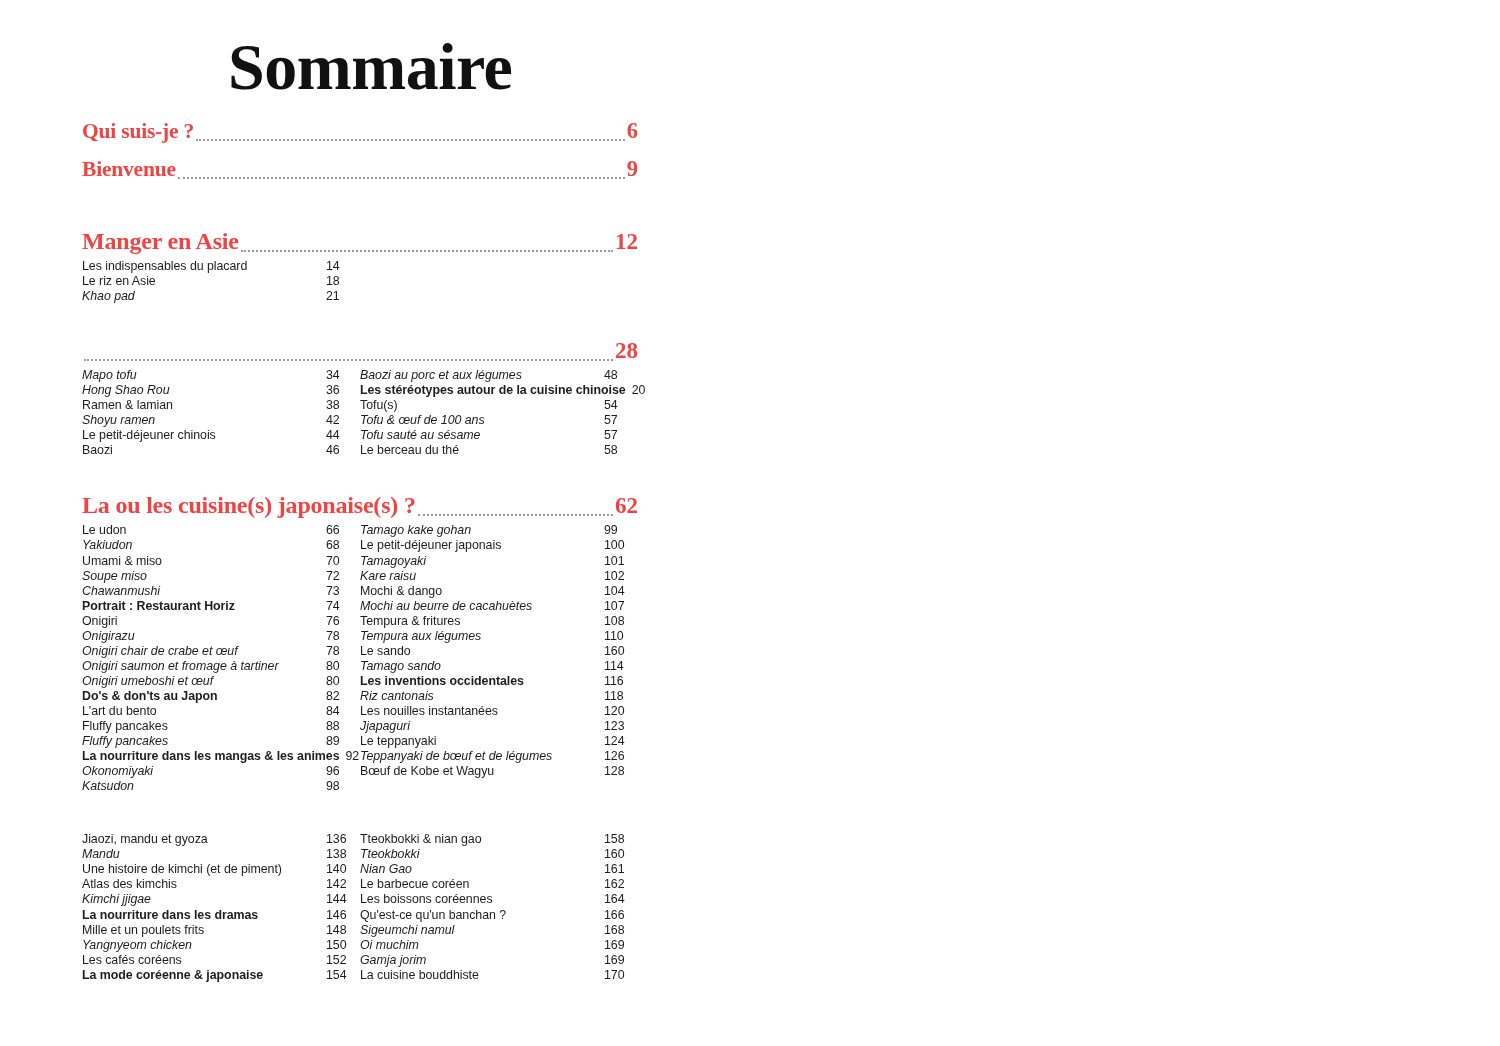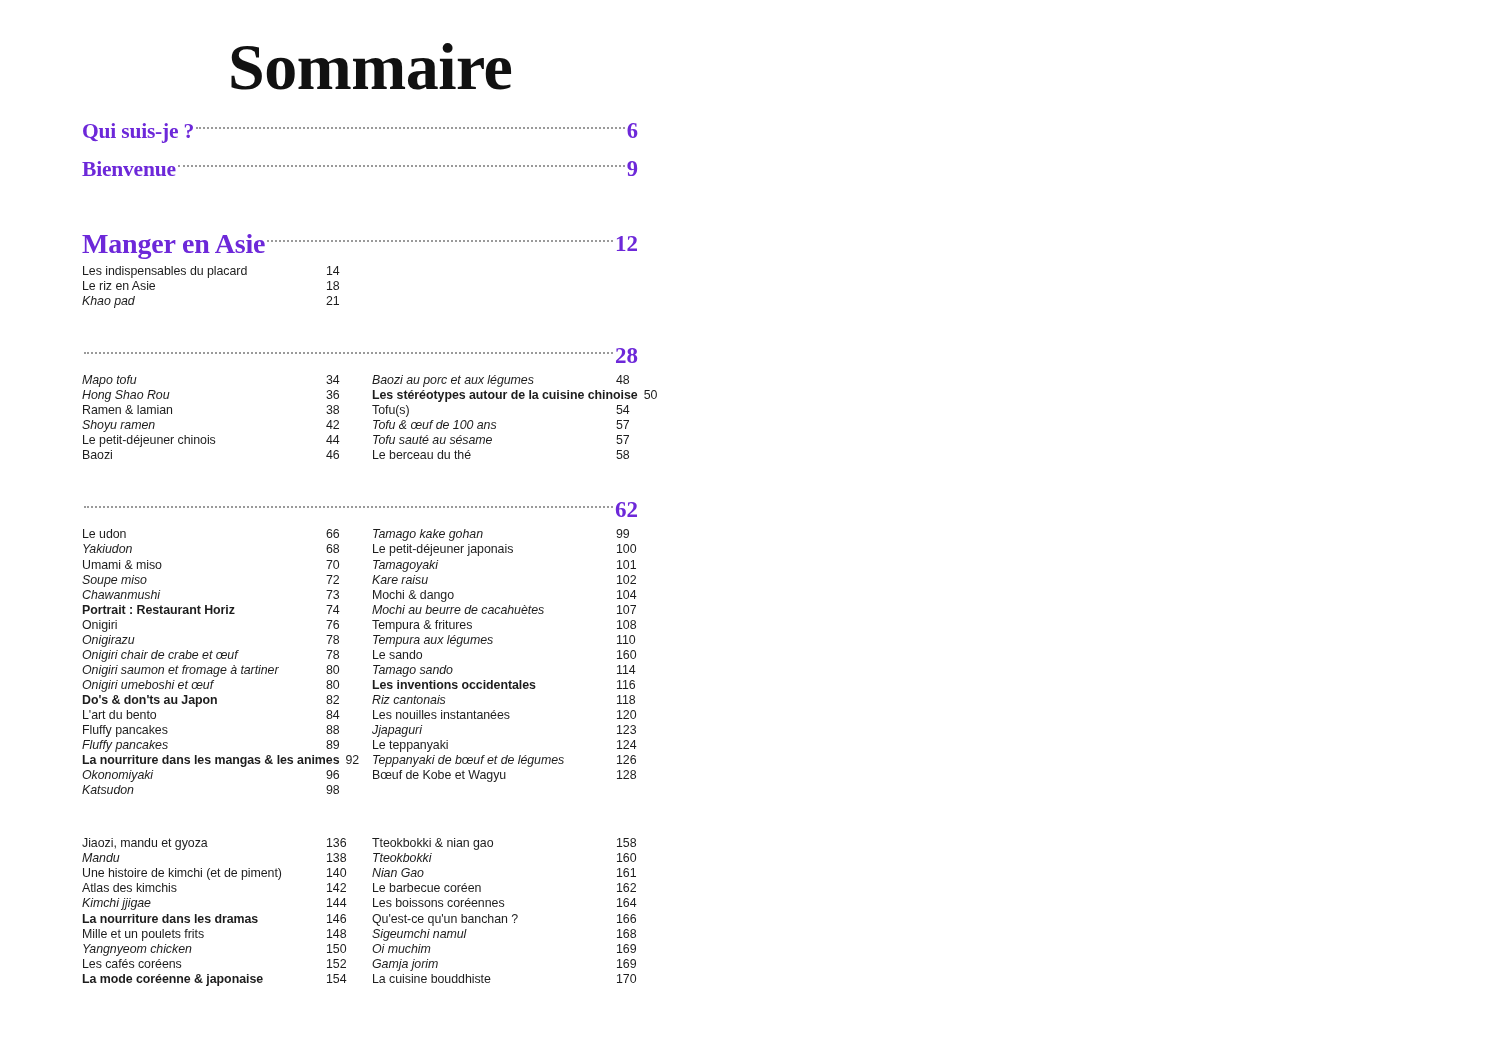--- a/index.html
+++ b/index.html
@@ -46,53 +46,53 @@
 
   
   .col {
     position: absolute;
   }
   .col-left-page  { left: 82px; width: 556px; }
 
   
   .head {
     display: flex;
-    align-items: center;
+    align-items: flex-end;
     font-family: "Liberation Serif", serif;
     font-weight: bold;
-    color: #6d28d9;
+    color: #ef4444;
     white-space: nowrap;
   }
   .head .h-text {
     font-size: 19.5px;
     letter-spacing: -0.2px;
   }
   .head .leader {
     flex: 1 1 auto;
     min-width: 6px;
     margin: 0 1px 0 2px;
     border-bottom: 2px dotted #9a9a9a;
     transform: translateY(-3px);
     height: 0;
   }
   .head .h-page {
     font-size: 21px;
     padding-left: 1px;
   }
 
-  .head.big .h-text { font-size: 28px; }
+  .head.big .h-text { font-size: 24px; }
   .head.big .h-page { font-size: 23px; }
 
   .head.top .h-text { font-size: 21.5px; }
   .head.top .h-page { font-size: 22.5px; }
 
   
   .entries {
     display: flex;
-    gap: 12px;
+    gap: 0px;
     margin-top: 4px;
   }
   .entries .ecol {
     width: 278px;
     flex: 0 0 278px;
   }
   .entry {
     display: flex;
     align-items: baseline;
     font-size: 12.4px;
@@ -193,21 +193,21 @@
                 <span class="e-page">46</span>
               </div>
             </div>
             <div class="ecol">
               <div class="entry italic">
                 <span class="e-title">Baozi au porc et aux légumes</span>
                 <span class="e-page">48</span>
               </div>
               <div class="entry bold">
                 <span class="e-title">Les stéréotypes autour de la cuisine chinoise</span>
-                <span class="e-page">50</span>
+                <span class="e-page">20</span>
               </div>
               <div class="entry">
                 <span class="e-title">Tofu(s)</span>
                 <span class="e-page">54</span>
               </div>
               <div class="entry italic">
                 <span class="e-title">Tofu &amp; œuf de 100 ans</span>
                 <span class="e-page">57</span>
               </div>
               <div class="entry italic">
@@ -215,20 +215,21 @@
                 <span class="e-page">57</span>
               </div>
               <div class="entry">
                 <span class="e-title">Le berceau du thé</span>
                 <span class="e-page">58</span>
               </div>
             </div>
           </div>
           <div class="gap-lg"></div>
           <div class="head big">
+            <span class="h-text">La ou les cuisine(s) japonaise(s) ?</span>
             <span class="leader"></span>
             <span class="h-page">62</span>
           </div>
           <div class="entries">
             <div class="ecol">
               <div class="entry">
                 <span class="e-title">Le udon</span>
                 <span class="e-page">66</span>
               </div>
               <div class="entry italic">

